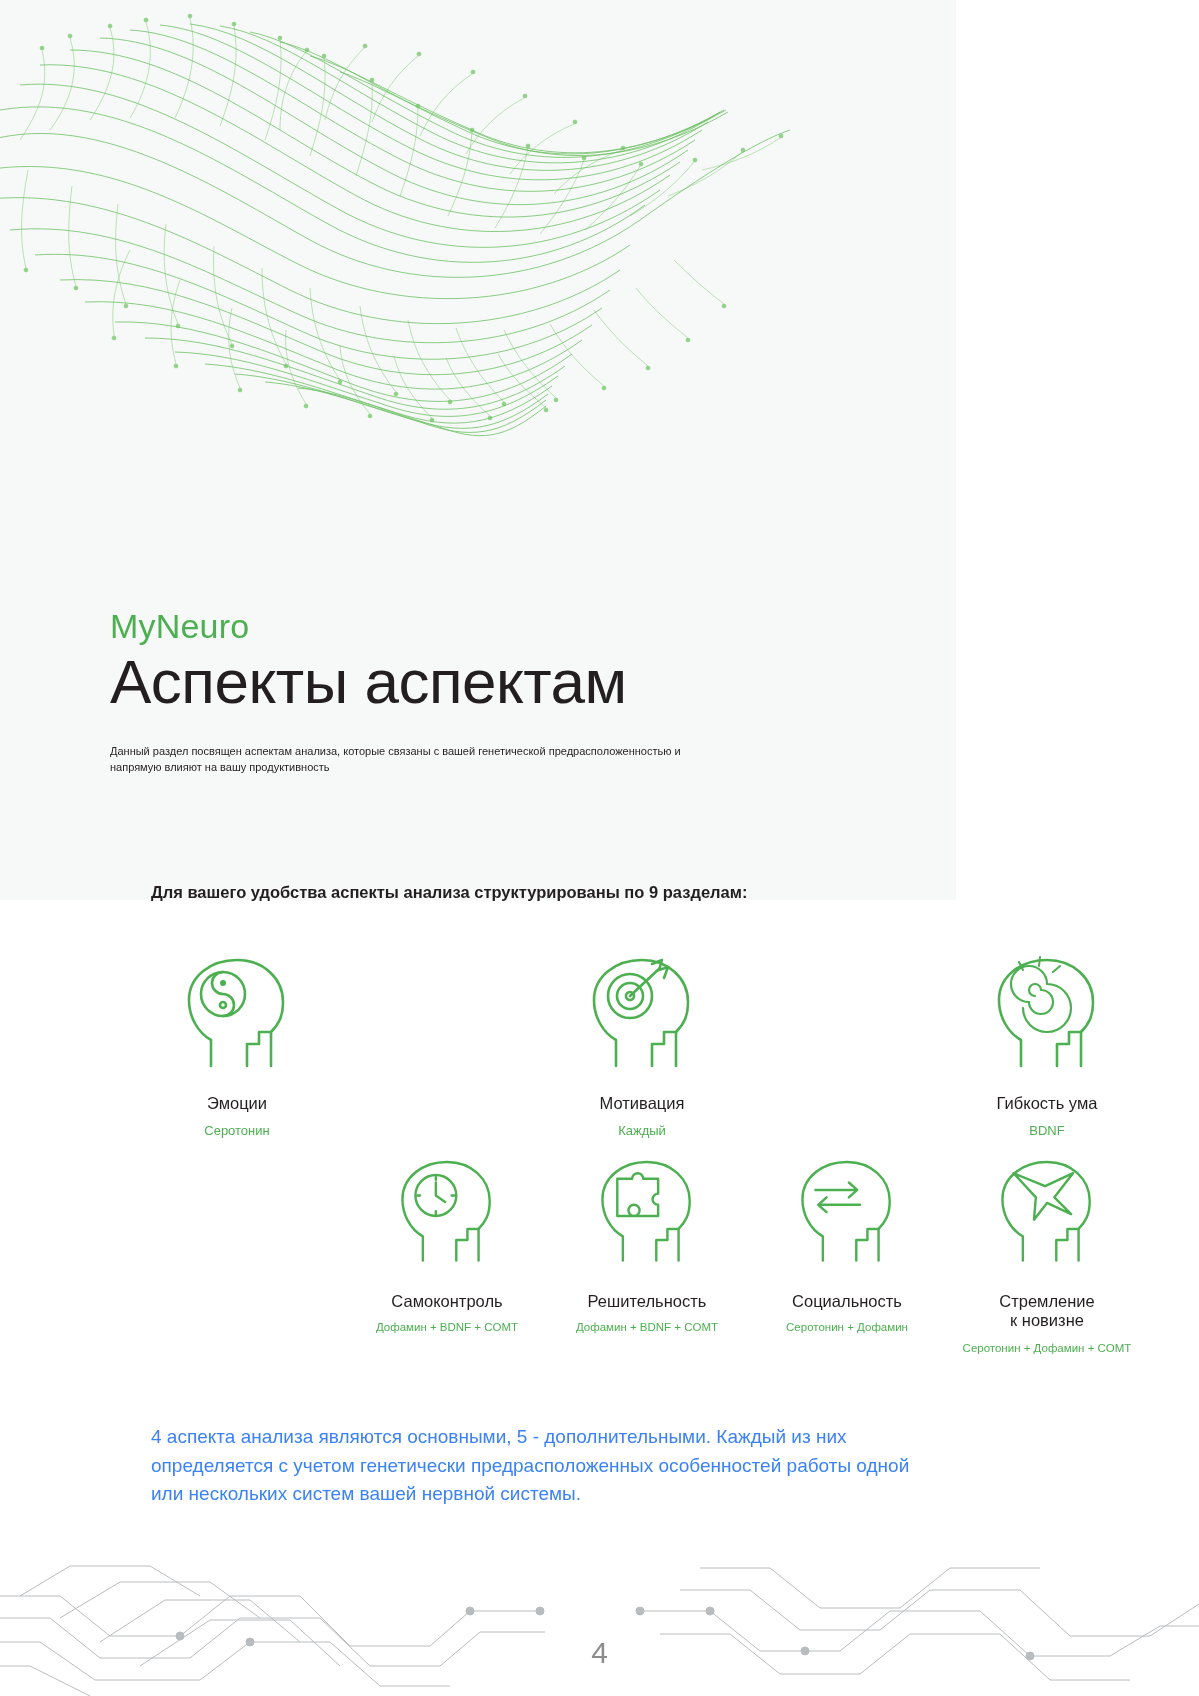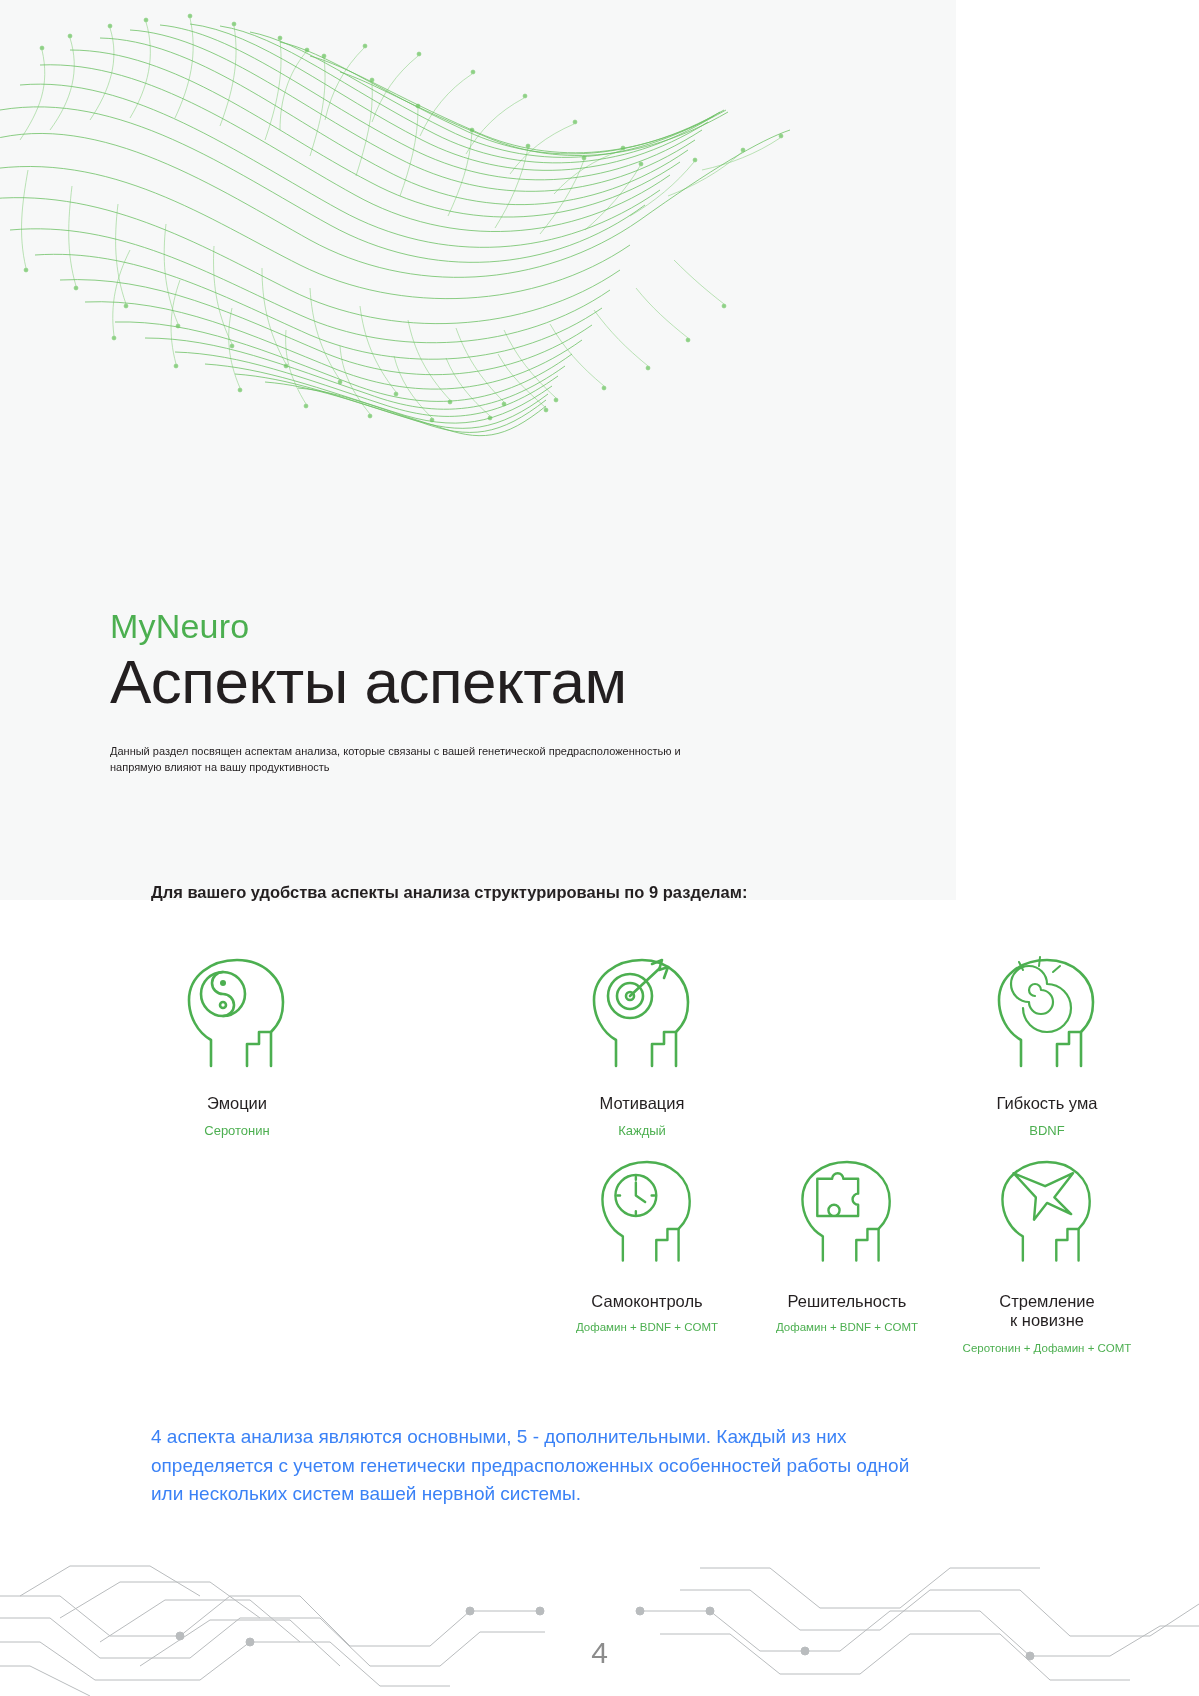--- a/index.html
+++ b/index.html
@@ -306,20 +306,34 @@
           <svg width="130" height="126" viewBox="0 0 140 126" fill="none" stroke="#4caf50" stroke-width="2.6" stroke-linecap="round" stroke-linejoin="round">
             <path d="M44 112 V86 C30 78 22 62 22 46 C22 22 44 6 70 6 C96 6 116 24 116 48 C116 62 112 70 104 78 V112"></path>
             <path d="M104 78 h-12 v12 h-12 v22"></path>
             <path d="M38 24 h16 a6 6 0 0 1 12 0 h16 v16 a6 6 0 0 0 0 12 v12 H56 a6 6 0 0 0 0 -12 a6 6 0 0 0 0 12 H38 Z"></path>
           </svg>
         </div>
         <div class="cap">Решительность</div>
         <div class="sub sub-sm">Дофамин + BDNF + COMT</div>
       </div>
 
+      <div class="cell cell-wide">
+        <div class="icon-wrap">
+          <svg width="130" height="126" viewBox="0 0 140 126" fill="none" stroke="#4caf50" stroke-width="2.6" stroke-linecap="round" stroke-linejoin="round">
+            <path d="M44 112 V86 C30 78 22 62 22 46 C22 22 44 6 70 6 C96 6 116 24 116 48 C116 62 112 70 104 78 V112"></path>
+            <path d="M104 78 h-12 v12 h-12 v22"></path>
+            <path d="M36 36 h44"></path>
+            <path d="M72 28 l9 8 l-9 8"></path>
+            <path d="M84 52 H40"></path>
+            <path d="M48 44 l-9 8 l9 8"></path>
+          </svg>
+        </div>
+        <div class="cap">Социальность</div>
+        <div class="sub sub-sm">Серотонин + Дофамин</div>
+      </div>
 
 
       <div class="cell cell-wide">
         <div class="icon-wrap">
           <svg width="130" height="126" viewBox="0 0 140 126" fill="none" stroke="#4caf50" stroke-width="2.6" stroke-linecap="round" stroke-linejoin="round">
             <path d="M44 112 V86 C30 78 22 62 22 46 C22 22 44 6 70 6 C96 6 116 24 116 48 C116 62 112 70 104 78 V112"></path>
             <path d="M104 78 h-12 v12 h-12 v22"></path>
             <path d="M34 18 l34 14 l30 -14 l-20 26 l18 18 l-26 -12 l-14 18 l2 -24 Z"></path>
           </svg>
         </div>

